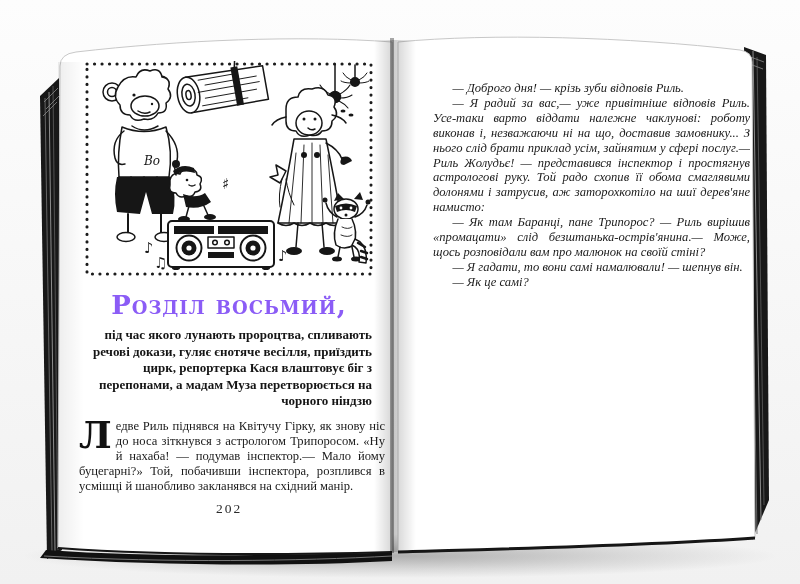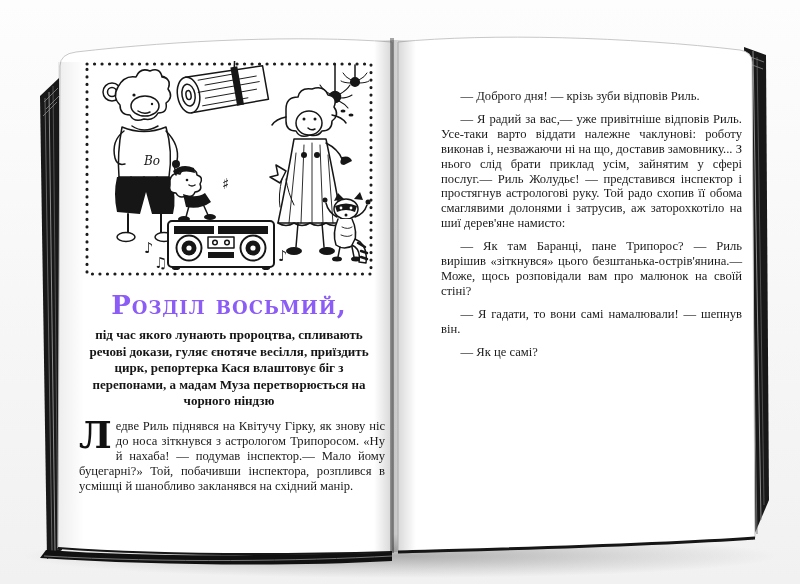--- a/index.html
+++ b/index.html
@@ -17,36 +17,36 @@
   .illus-frame{left:84px;top:61px;width:290px;height:216px;}
   .illus-frame svg{width:100%;height:100%;display:block;}
 
   .chapter-title{
     left:82px;top:290px;width:294px;text-align:center;
     font-family:"DejaVu Serif","Liberation Serif",serif;
     font-variant:small-caps;font-weight:700;font-size:26px;line-height:30px;
     letter-spacing:1px;color:#8b5cf6;
   }
   .chapter-subtitle{
-    left:86px;top:327px;width:286px;text-align:center;
+    left:86px;top:327px;width:286px;text-align:right;
     font-weight:700;font-size:13px;line-height:16.6px;color:#151515;
   }
   .body-par{
     left:79px;top:419px;width:306px;
     font-size:12.6px;line-height:14.9px;text-align:justify;
   }
   .dropcap{
     float:left;font-family:"DejaVu Serif",serif;font-weight:700;
     font-size:37px;line-height:29px;padding:2px 4px 0 0;color:#111;
   }
   .right-text{
     left:433px;top:81px;width:317px;
     font-size:12.6px;line-height:14.9px;
   }
-  .right-text p{margin:8px;text-indent:1.55em;text-align:justify;}
+  .right-text p{margin:0;text-indent:1.55em;text-align:justify;font-style:italic;}
   .pagenum{
     font-size:13.5px;letter-spacing:2px;color:#2a2a2a;text-align:center;
   }
   .pagenum.left{left:84px;top:501px;width:290px;}
   .pagenum.right{left:433px;top:503px;width:317px;}
 </style>
 </head>
 <body>
 
 <div class="scene">
@@ -236,22 +236,23 @@
           <text x="66" y="203">♫</text>
           <text x="190" y="196">♪</text>
         </g>
       </g>
     </svg>
   </div>
 
   <div class="abs chapter-title">Розділ восьмий,</div>
   <div class="abs chapter-subtitle">під час якого лунають пророцтва, спливають речові докази, гуляє єнотяче весілля, приїздить цирк, репортерка Кася влаштовує біг з перепонами, а мадам Муза перетворюється на чорного ніндзю</div>
   <div class="abs body-par"><span class="dropcap">Л</span><span>едве Риль піднявся на Квітучу Гірку, як знову ніс до носа зіткнувся з астрологом Трипоросом. «Ну й нахаба! — подумав інспектор.— Мало йому буцегарні?» Той, побачивши інспектора, розплився в усмішці й шанобливо закланявся на східний манір.</span></div>
+  <div class="abs pagenum left">202</div>
 
   <div class="abs right-text">
     <p>— Доброго дня! — крізь зуби відповів Риль.</p>
     <p>— Я радий за вас,— уже привітніше відповів Риль. Усе-таки варто віддати належне чаклунові: роботу виконав і, незважаючи ні на що, доставив замовнику... З нього слід брати приклад усім, зайнятим у сфері послуг.— Риль Жолудьє! — представився інспектор і простягнув астрологові руку. Той радо схопив її обома смаглявими долонями і затрусив, аж заторохкотіло на шиї дерев'яне намисто:</p>
-    <p>— Як там Баранці, пане Трипорос? — Риль вирішив «зіткнувся» цього безштанька-острів'янина.— Може, щось розповідали вам про малюнок на своїй стіні?</p>
+    <p>— Як там Баранці, пане Трипорос? — Риль вирішив «промацати» слід безштанька-острів'янина.— Може, щось розповідали вам про малюнок на своїй стіні?</p>
     <p>— Я гадати, то вони самі намалювали! — шепнув він.</p>
     <p>— Як це самі?</p>
   </div>
 
 </div>
 
 </body></html>

